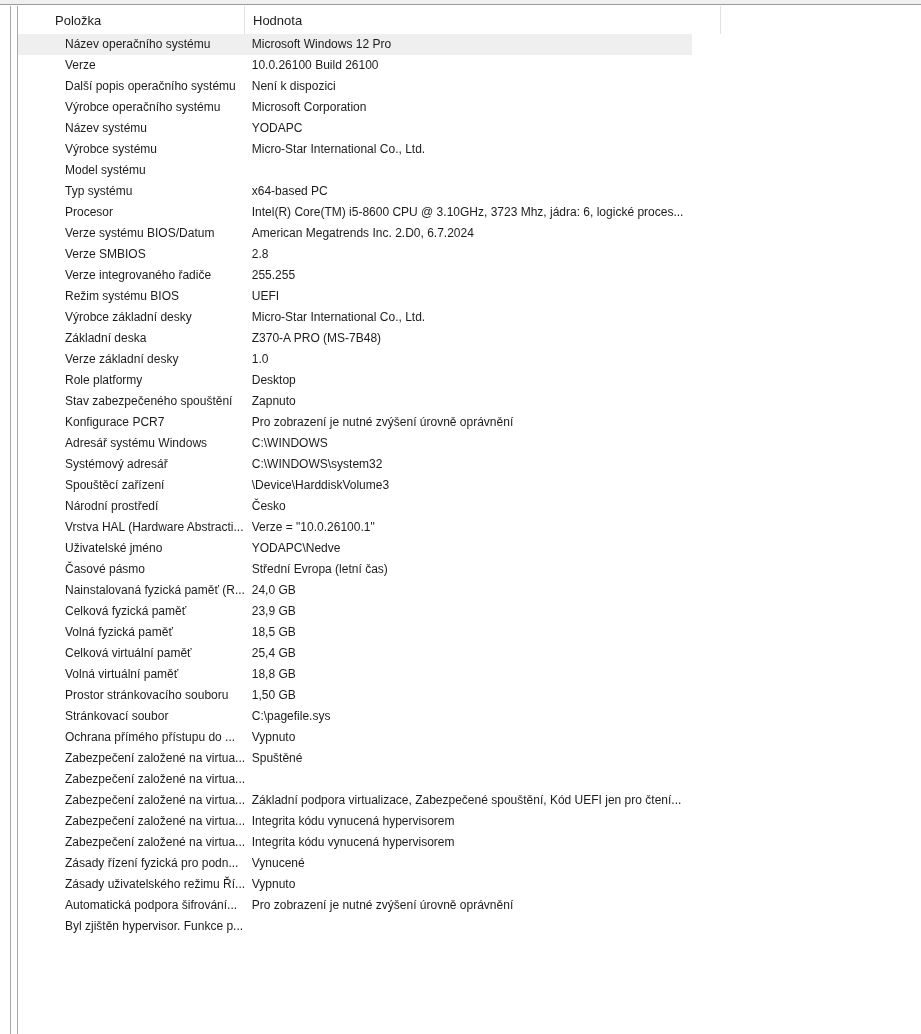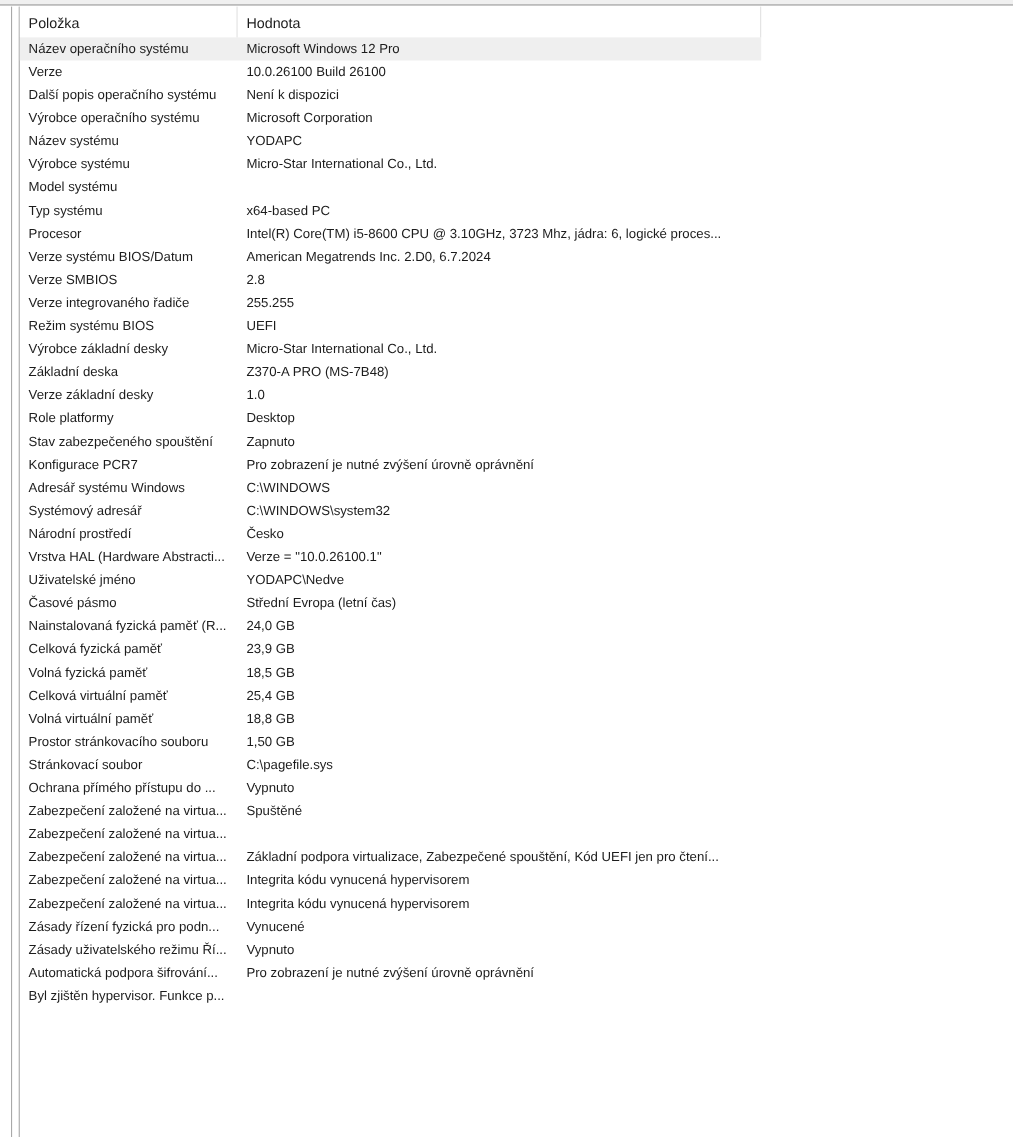--- a/index.html
+++ b/index.html
@@ -25,20 +25,21 @@
     background: #ffffff;
   }
   .list-pane {
     position: absolute; left: 17px; top: 6px; right: 0; bottom: 0;
     background: #ffffff;
     border-left: 1px solid var(--pane-border, #a9a9a9);
   }
   .lv-header {
     display: flex; height: 28px; align-items: stretch;
     background: #ffffff;
+    margin-left: 29px;
   }
   .lv-header .hcell {
     display: flex; align-items: center;
     padding-left: 8px;
     font-size: 13px;
     border-right: 1px solid var(--header-separator, #e1e1e1);
     white-space: nowrap; overflow: hidden;
   }
   .hcell.item  { width: 198px; }
   .hcell.value { width: 476px; }
@@ -47,21 +48,21 @@
     display: flex; height: 21px; width: 674px;
     align-items: center;
   }
   .row.selected { background: var(--selection-bg, #efefef); }
   .cell {
     padding-left: 8px;
     font-size: 12px;
     white-space: nowrap; overflow: hidden;
     line-height: 21px;
   }
-  .cell.item  { width: 198px; }
+  .cell.item  { width: 198px; margin-left: 39px; }
   .cell.value { width: 476px; }
 </style>
 </head>
 <body>
 
 <div class="topbar"></div>
 
 <div class="tree-pane"></div>
 
 <div class="splitter"></div>
@@ -149,20 +150,24 @@
       </div>
       <div class="row">
         <div class="cell item">Adresář systému Windows</div>
         <div class="cell value">C:\WINDOWS</div>
       </div>
       <div class="row">
         <div class="cell item">Systémový adresář</div>
         <div class="cell value">C:\WINDOWS\system32</div>
       </div>
       <div class="row">
+        <div class="cell item">Spouštěcí zařízení</div>
+        <div class="cell value">\Device\HarddiskVolume3</div>
+      </div>
+      <div class="row">
         <div class="cell item">Národní prostředí</div>
         <div class="cell value">Česko</div>
       </div>
       <div class="row">
         <div class="cell item">Vrstva HAL (Hardware Abstracti...</div>
         <div class="cell value">Verze = "10.0.26100.1"</div>
       </div>
       <div class="row">
         <div class="cell item">Uživatelské jméno</div>
         <div class="cell value">YODAPC\Nedve</div>

